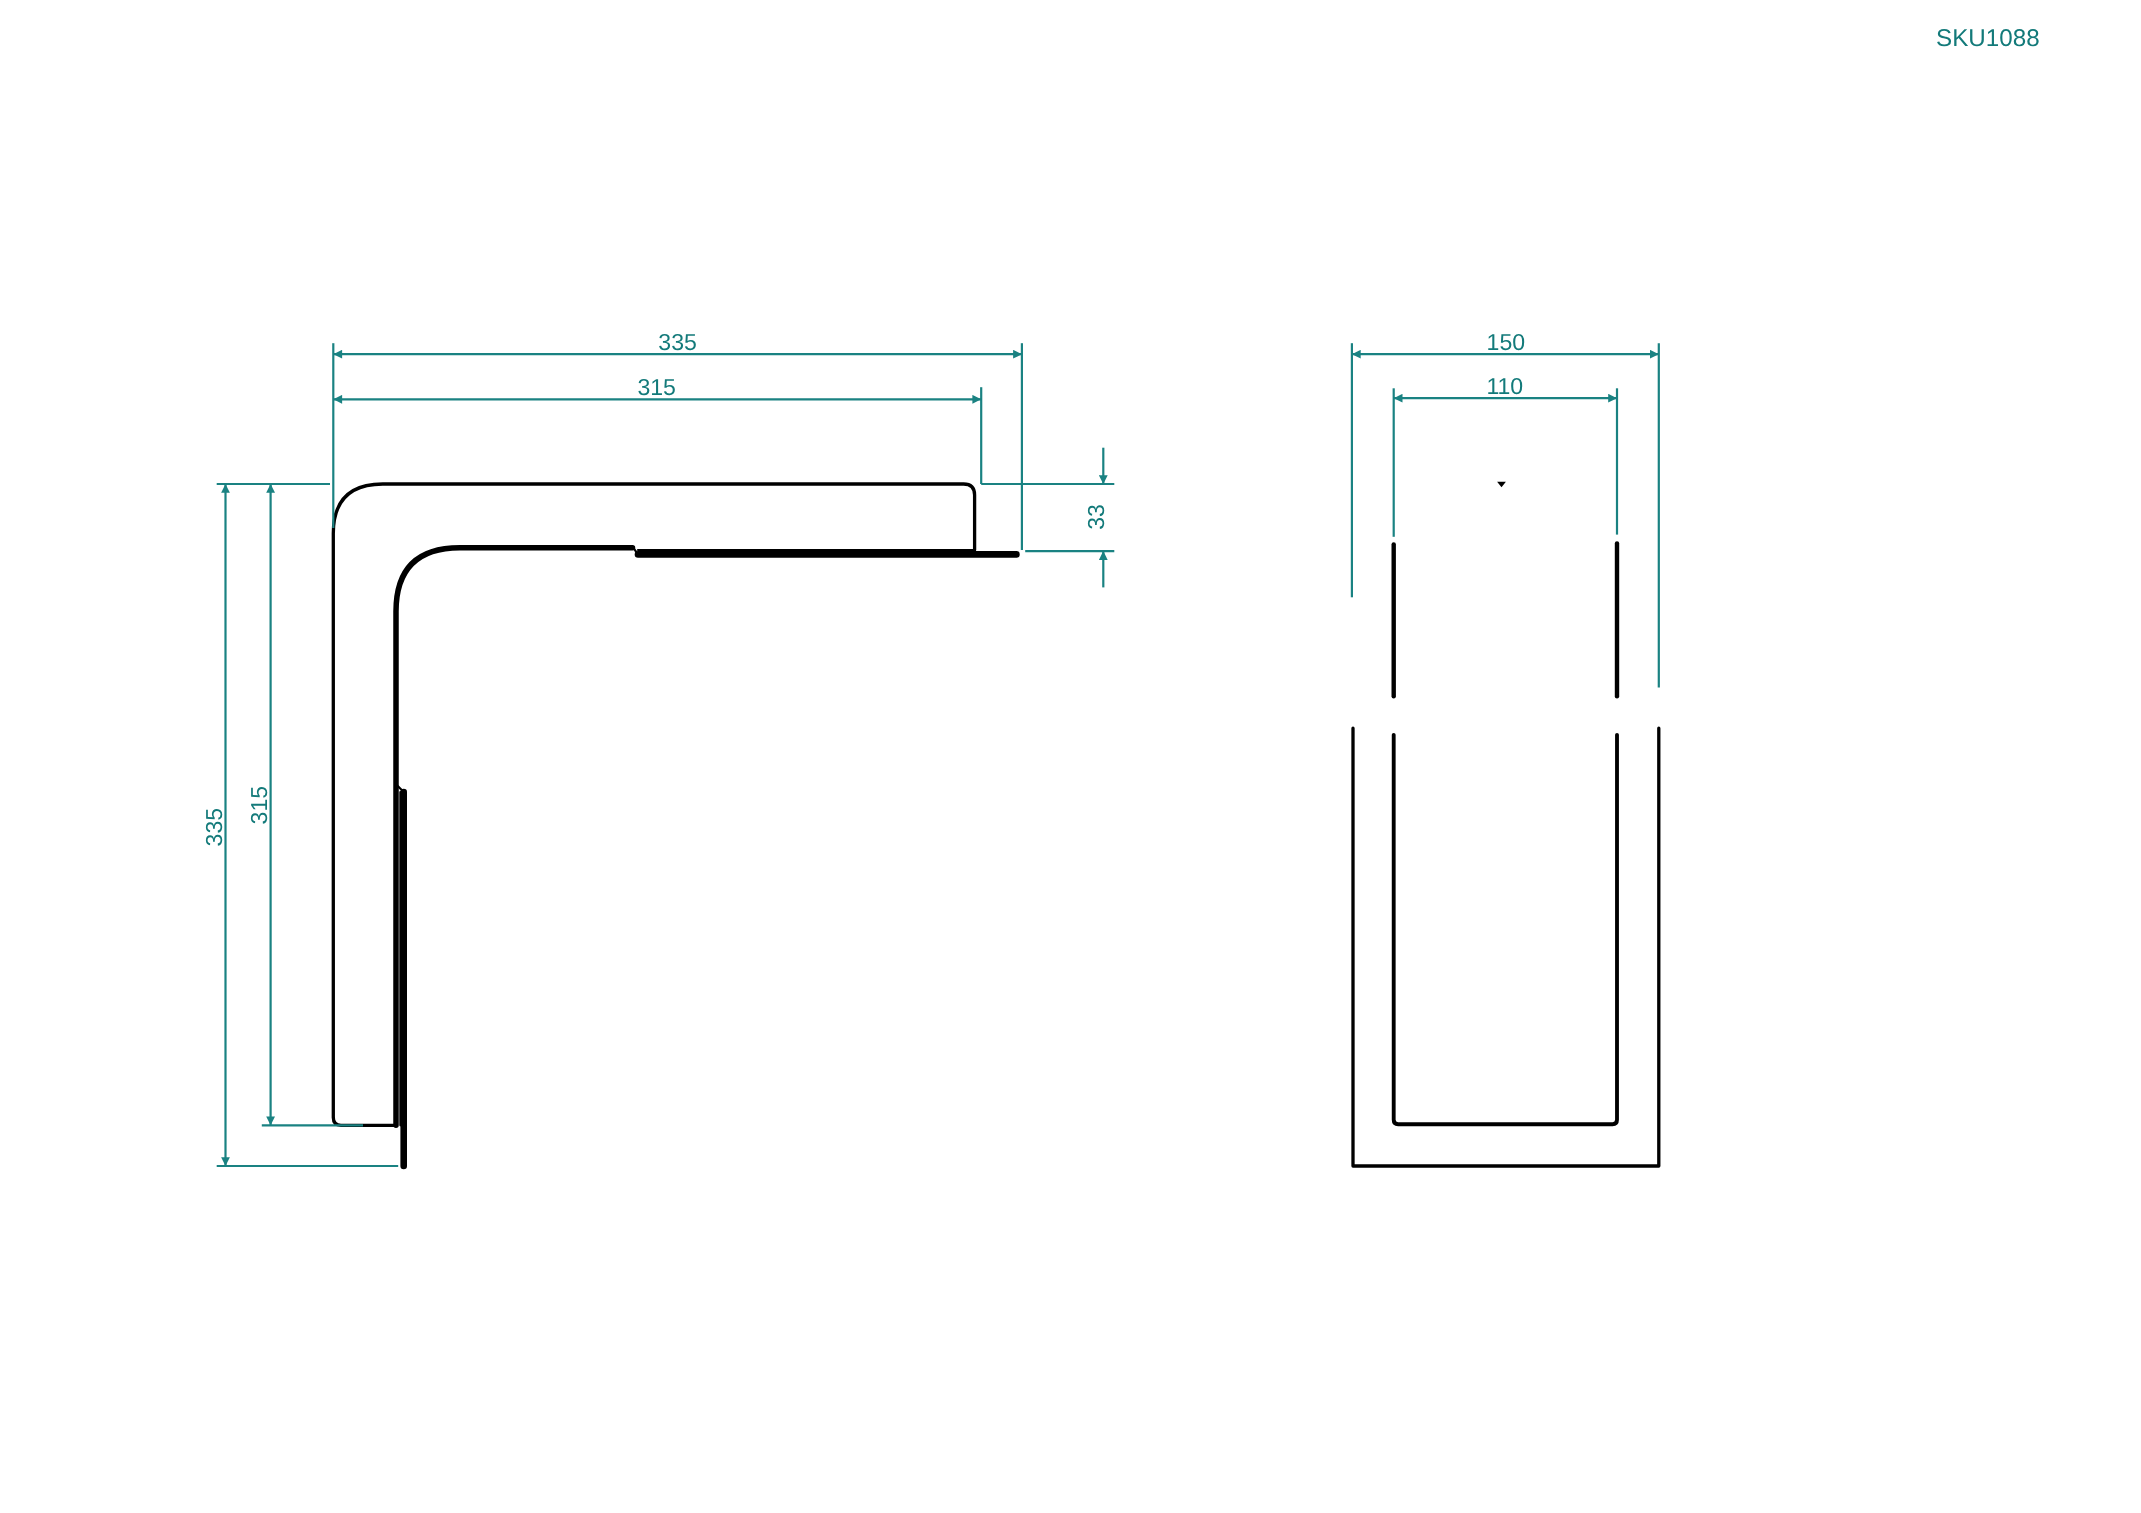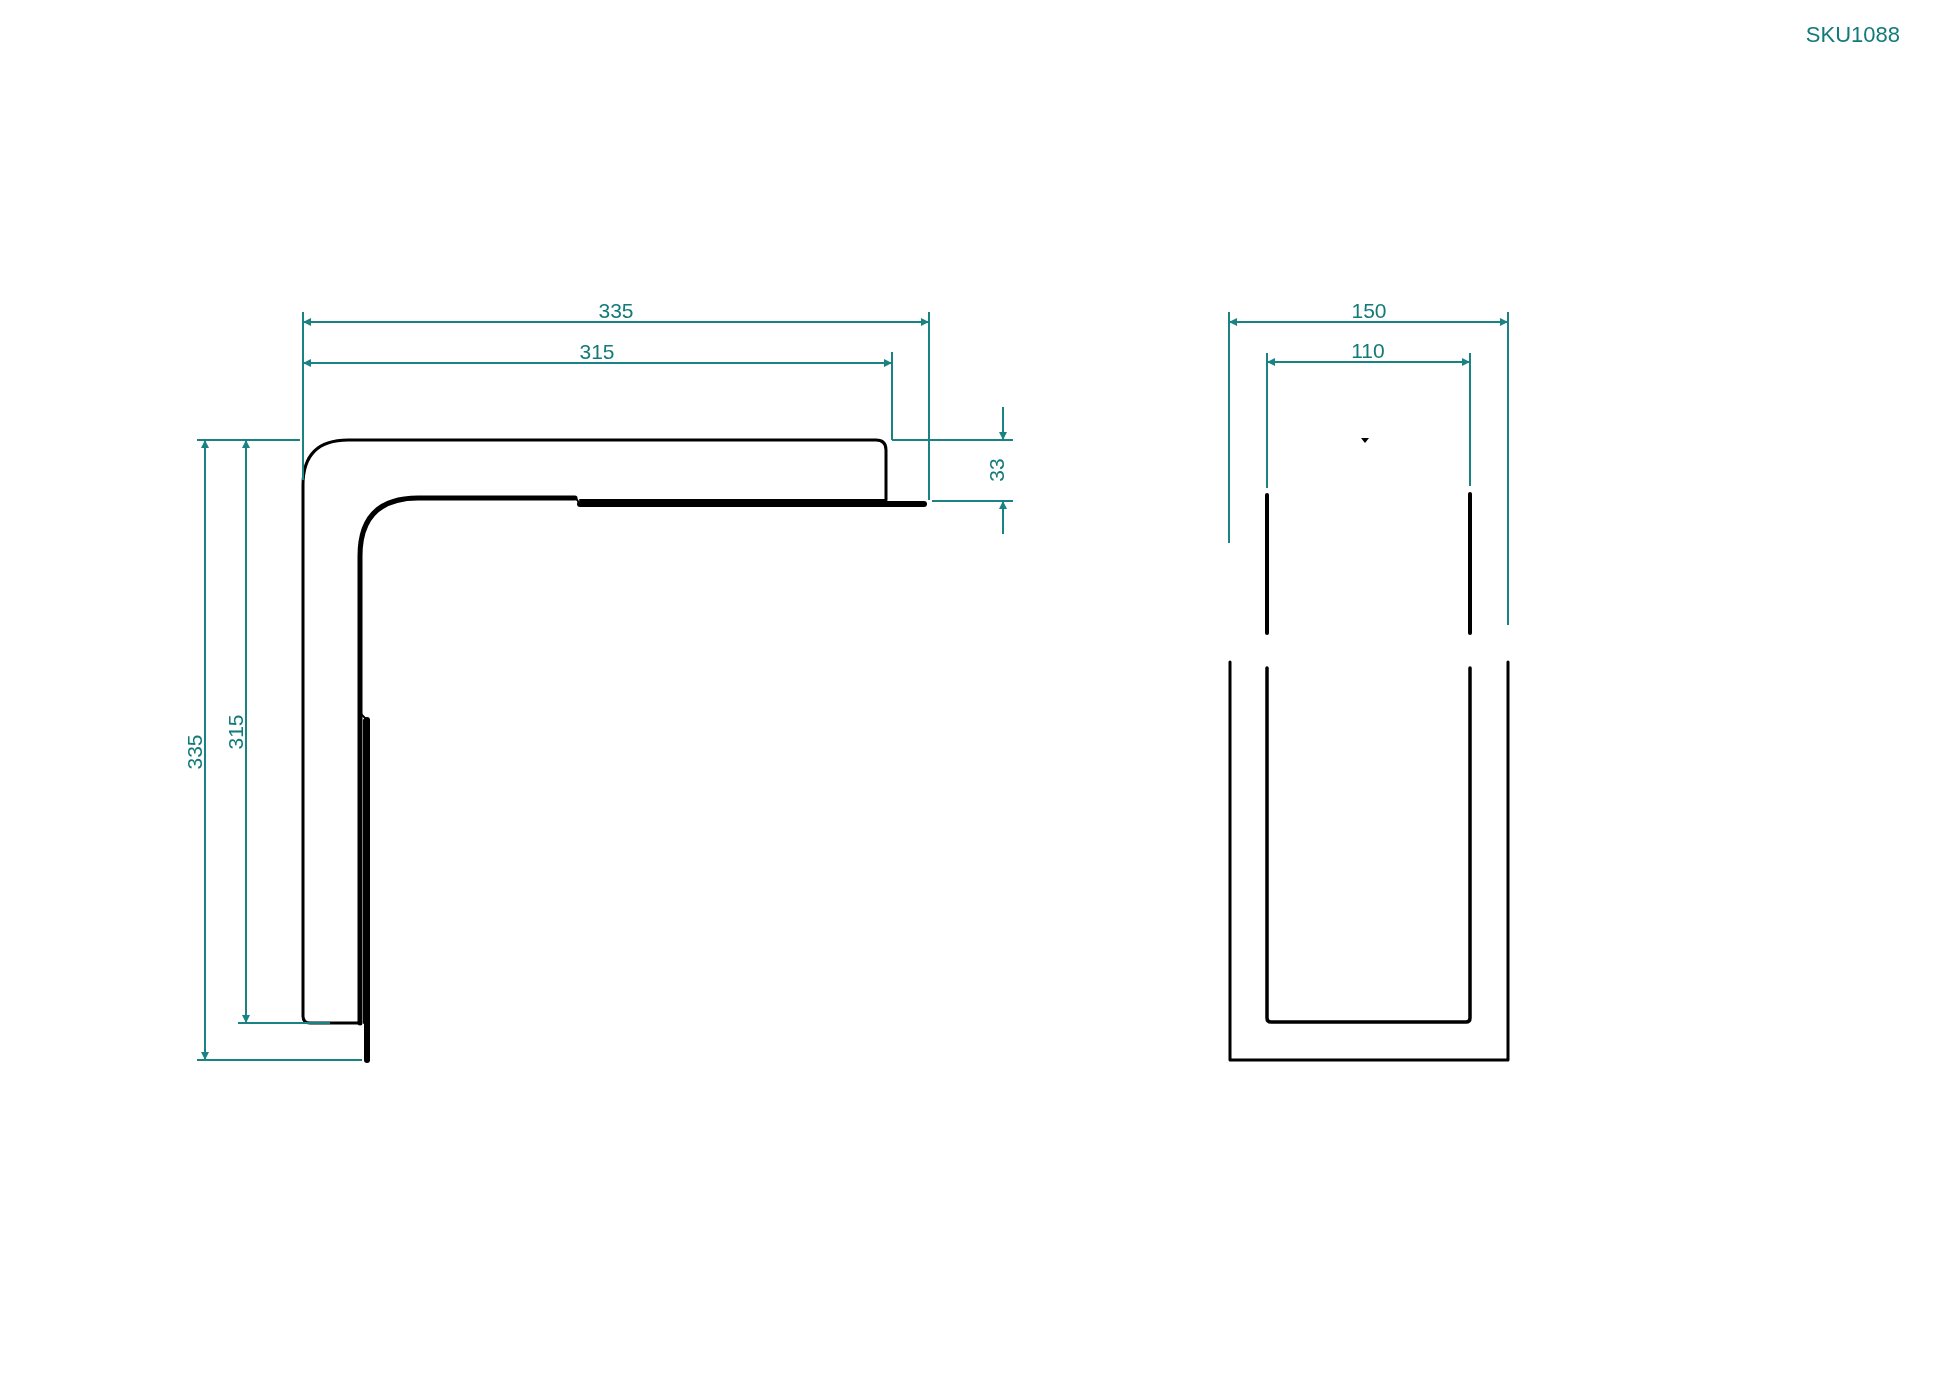--- a/index.html
+++ b/index.html
@@ -1,17 +1,17 @@
 <!DOCTYPE html>
 <html><head>
   <meta charset="utf-8">
   <style>
     html, body { margin: 0; padding: 0; background: #ffffff; }
     body { width: 1946px; height: 1375px; position: relative; overflow: hidden; font-family: "Liberation Sans", sans-serif; }
-    .sku { position: absolute; top: 22px; left: 1760px; width: 140px; text-align: right; font-size: 22px; color: #137a7a; }
+    .sku { position: absolute; top: 22px; left: 1760px; width: 140px; text-align: left; font-size: 22px; color: #137a7a; }
     svg { position: absolute; left: 0; top: 0; }
     .dim { stroke: #1a8282; stroke-width: 2; fill: none; }
     .arrow { fill: #1a8282; stroke: none; }
     .part { stroke: #000; fill: none; stroke-linecap: round; stroke-linejoin: round; }
     .dimtext { fill: #137a7a; font-family: "Liberation Sans", sans-serif; font-size: 21px; }
   </style>
 </head>
 <body>
 
 <div class="sku">SKU1088</div>

